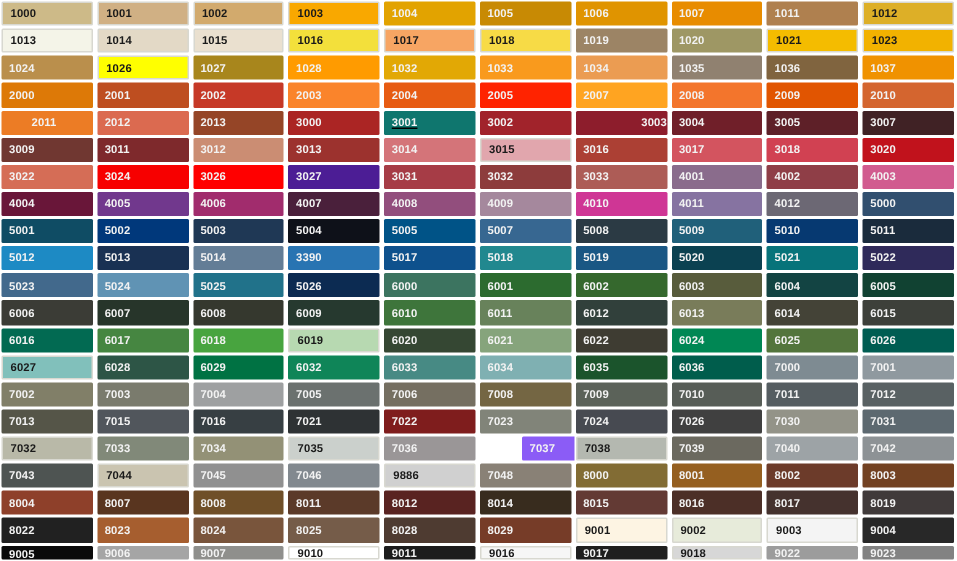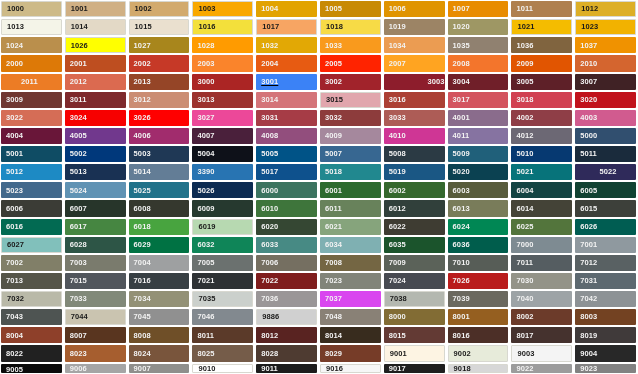--- a/index.html
+++ b/index.html
@@ -263,21 +263,21 @@
       <div class="swatch-chip chip-light-text" style="background-color: rgb(149, 69, 39);">
         <span class="swatch-label">2013</span>
       </div>
     </div>
     <div class="swatch-cell">
       <div class="swatch-chip chip-light-text" style="background-color: rgb(171, 37, 36);">
         <span class="swatch-label">3000</span>
       </div>
     </div>
     <div class="swatch-cell">
-      <div class="swatch-chip chip-light-text" style="background-color: #3b82f6; text-decoration: underline;">
+      <div class="swatch-chip chip-light-text" style="background-color: #0f766e; text-decoration: underline;">
         <span class="swatch-label">3001</span>
       </div>
     </div>
     <div class="swatch-cell">
       <div class="swatch-chip chip-light-text" style="background-color: rgb(161, 35, 43);">
         <span class="swatch-label">3002</span>
       </div>
     </div>
     <div class="swatch-cell">
       <div class="swatch-chip chip-light-text" style="background-color: rgb(141, 29, 44); justify-content: flex-end;">
@@ -358,21 +358,21 @@
       <div class="swatch-chip chip-light-text" style="background-color: rgb(247, 0, 0);">
         <span class="swatch-label">3024</span>
       </div>
     </div>
     <div class="swatch-cell">
       <div class="swatch-chip chip-light-text" style="background-color: rgb(255, 0, 0);">
         <span class="swatch-label">3026</span>
       </div>
     </div>
     <div class="swatch-cell">
-      <div class="swatch-chip chip-light-text" style="background-color: #ec4899;">
+      <div class="swatch-chip chip-light-text" style="background-color: #4c1d95;">
         <span class="swatch-label">3027</span>
       </div>
     </div>
     <div class="swatch-cell">
       <div class="swatch-chip chip-light-text" style="background-color: rgb(166, 60, 70);">
         <span class="swatch-label">3031</span>
       </div>
     </div>
     <div class="swatch-cell">
       <div class="swatch-chip chip-light-text" style="background-color: rgb(141, 60, 60);">
@@ -538,21 +538,21 @@
       <div class="swatch-chip chip-light-text" style="background-color: rgb(11, 65, 81);">
         <span class="swatch-label">5020</span>
       </div>
     </div>
     <div class="swatch-cell">
       <div class="swatch-chip chip-light-text" style="background-color: rgb(7, 115, 122);">
         <span class="swatch-label">5021</span>
       </div>
     </div>
     <div class="swatch-cell">
-      <div class="swatch-chip chip-light-text" style="background-color: rgb(47, 42, 90); justify-content: center;">
+      <div class="swatch-chip chip-light-text" style="background-color: rgb(47, 42, 90);">
         <span class="swatch-label">5022</span>
       </div>
     </div>
     <div class="swatch-cell">
       <div class="swatch-chip chip-light-text" style="background-color: rgb(66, 105, 140);">
         <span class="swatch-label">5023</span>
       </div>
     </div>
     <div class="swatch-cell">
       <div class="swatch-chip chip-light-text" style="background-color: rgb(96, 147, 180);">
@@ -828,21 +828,21 @@
       <div class="swatch-chip chip-light-text" style="background-color: rgb(129, 132, 121);">
         <span class="swatch-label">7023</span>
       </div>
     </div>
     <div class="swatch-cell">
       <div class="swatch-chip chip-light-text" style="background-color: rgb(71, 74, 81);">
         <span class="swatch-label">7024</span>
       </div>
     </div>
     <div class="swatch-cell">
-      <div class="swatch-chip chip-light-text" style="background-color: #b91c1c; text-align: right;">
+      <div class="swatch-chip chip-light-text" style="background-color: #404040; text-align: right;">
         <span class="swatch-label">7026</span>
       </div>
     </div>
     <div class="swatch-cell">
       <div class="swatch-chip chip-light-text" style="background-color: rgb(147, 147, 136);">
         <span class="swatch-label">7030</span>
       </div>
     </div>
     <div class="swatch-cell">
       <div class="swatch-chip chip-light-text" style="background-color: rgb(93, 105, 112);">
@@ -868,21 +868,21 @@
       <div class="swatch-chip chip-dark-text chip-outline" style="background-color: rgb(203, 208, 204);">
         <span class="swatch-label">7035</span>
       </div>
     </div>
     <div class="swatch-cell">
       <div class="swatch-chip chip-light-text" style="background-color: rgb(154, 150, 151);">
         <span class="swatch-label">7036</span>
       </div>
     </div>
     <div class="swatch-cell">
-      <div class="swatch-chip chip-light-text" style="background-color: #d946ef;">
+      <div class="swatch-chip chip-light-text" style="background-color: #8b5cf6; margin-left: 28px;">
         <span class="swatch-label">7037</span>
       </div>
     </div>
     <div class="swatch-cell">
       <div class="swatch-chip chip-dark-text chip-outline" style="background-color: rgb(180, 184, 176);">
         <span class="swatch-label">7038</span>
       </div>
     </div>
     <div class="swatch-cell">
       <div class="swatch-chip chip-light-text" style="background-color: rgb(107, 105, 95);">

